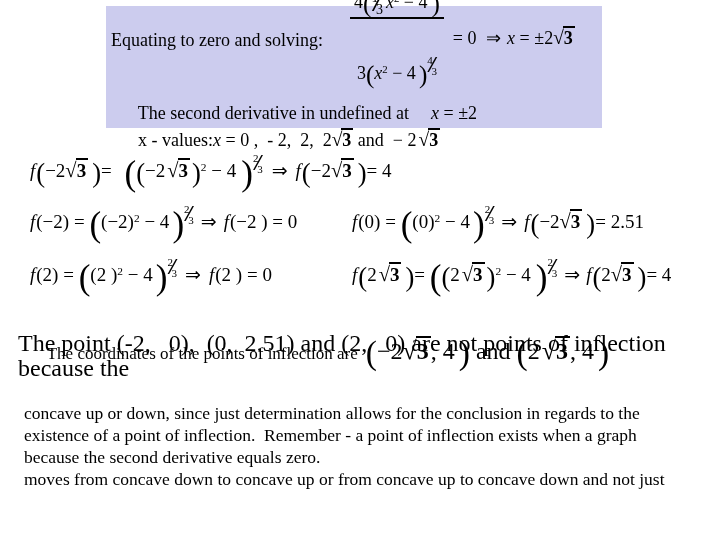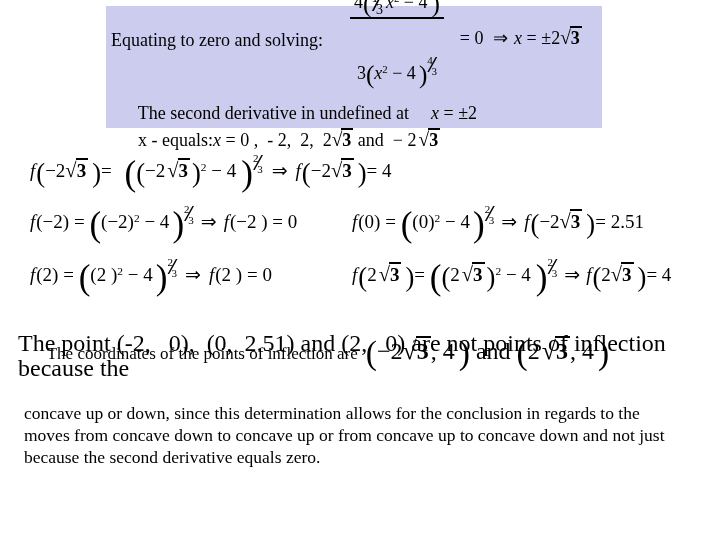--- a/index.html
+++ b/index.html
@@ -17,21 +17,21 @@
     font-size: 18px;
   }
   .hb-l1-label { position: absolute; left: 5px; top: 24px; white-space: pre; }
   .hb-frac-group {
     position: absolute; left: 244px; top: 2px;
     display: flex; align-items: center; height: 60px; white-space: pre;
   }
   .mfrac { display: inline-block; text-align: center; }
   .mfrac .num { display: block; border-bottom: 2px solid #000; padding: 0 4px 2px 4px; line-height: 1.25; }
   .mfrac .den { display: block; padding-top: 1px; line-height: 1.25; }
-  .frac-rhs { margin-left: 16px; }
+  .frac-rhs { margin-left: 9px; }
   .hb-l2 { position: absolute; left: 5px; top: 76px; white-space: pre; }
   .hb-l2 .hb-l2-math { margin-left: 22px; }
   .hb-l3 { position: absolute; left: 5px; top: 102px; white-space: pre; }
   .hb-l3 .hb-l3-math { }
 
   
   .mrow { position: absolute; font-size: 19px; white-space: pre; line-height: 44px; height: 44px; }
 
   
   .mi { font-style: italic; }
@@ -75,36 +75,37 @@
       <span class="mfrac">
         <span class="num"><span class="mt">4</span><span class="bp s1">(</span><span class="sfrac"><span class="tp">1</span><span class="sl">/</span><span class="bt">3</span></span><span class="msp" style="width: 3px;"></span><span class="mi">x</span><span class="msup">2</span><span class="mt"> − 4</span><span class="msp" style="width: 4px;"></span><span class="bp s1">)</span></span>
         <span class="den"><span class="mt">3</span><span class="bp s1">(</span><span class="mi">x</span><span class="msup">2</span><span class="mt"> − 4</span><span class="msp" style="width: 3px;"></span><span class="bp s1">)</span><span class="fexp"><span class="tp">4</span><span class="sl">/</span><span class="bt">3</span></span></span>
       </span>
       <span class="frac-rhs"><span class="mt">= 0 </span><span class="msp" style="width: 5px;"></span><span class="mt">⇒</span><span class="msp" style="width: 6px;"></span><span class="mi">x</span><span class="mt"> = ±2</span><span class="sqrt"><span class="sign">√</span><span class="rad">3</span></span></span>
     </div>
     <div class="hb-l2">
       <span>The second derivative in undefined at</span><span class="hb-l2-math"><span class="mi">x</span><span class="mt"> = ±2</span></span>
     </div>
     <div class="hb-l3">
-      <span>x - equals:</span><span class="hb-l3-math"><span class="mi">x</span><span class="mt"> = 0 ,  - 2,  2,  2</span><span class="sqrt"><span class="sign">√</span><span class="rad">3</span></span><span class="mt"> and  − 2</span><span class="msp" style="width: 2px;"></span><span class="sqrt"><span class="sign">√</span><span class="rad">3</span></span></span>
+      <span>x - values:</span><span class="hb-l3-math"><span class="mi">x</span><span class="mt"> = 0 ,  - 2,  2,  2</span><span class="sqrt"><span class="sign">√</span><span class="rad">3</span></span><span class="mt"> and  − 2</span><span class="msp" style="width: 2px;"></span><span class="sqrt"><span class="sign">√</span><span class="rad">3</span></span></span>
     </div>
   </div>
 
   <div class="mrow" style="left:30px; top:145px;"><span class="mi">f</span><span class="msp" style="width: 1px;"></span><span class="bp s1">(</span><span class="mt">−2</span><span class="sqrt"><span class="sign">√</span><span class="rad">3</span></span><span class="msp" style="width: 4px;"></span><span class="bp s1">)</span><span class="mt">= </span><span class="msp" style="width: 8px;"></span><span class="bp s2">(</span><span class="bp s1">(</span><span class="mt">−2</span><span class="msp" style="width: 2px;"></span><span class="sqrt"><span class="sign">√</span><span class="rad">3</span></span><span class="msp" style="width: 2px;"></span><span class="bp s1">)</span><span class="msup">2</span><span class="mt"> − 4</span><span class="msp" style="width: 5px;"></span><span class="bp s2">)</span><span class="fexp"><span class="tp">2</span><span class="sl">/</span><span class="bt">3</span></span><span class="msp" style="width: 9px;"></span><span class="mt">⇒</span><span class="msp" style="width: 8px;"></span><span class="mi">f</span><span class="msp" style="width: 1px;"></span><span class="bp s1">(</span><span class="mt">−2</span><span class="sqrt"><span class="sign">√</span><span class="rad">3</span></span><span class="msp" style="width: 4px;"></span><span class="bp s1">)</span><span class="mt">= 4</span></div>
   <div class="mrow" style="left:30px; top:196px;"><span class="mi">f</span><span class="msp" style="width: 1px;"></span><span class="mt">(−2) = </span><span class="bp s2">(</span><span class="mt">(−2)</span><span class="msup">2</span><span class="mt"> − 4</span><span class="msp" style="width: 3px;"></span><span class="bp s2">)</span><span class="fexp"><span class="tp">2</span><span class="sl">/</span><span class="bt">3</span></span><span class="msp" style="width: 7px;"></span><span class="mt">⇒</span><span class="msp" style="width: 7px;"></span><span class="mi">f</span><span class="msp" style="width: 1px;"></span><span class="mt">(−2 ) = 0</span></div>
   <div class="mrow" style="left:352px; top:196px;"><span class="mi">f</span><span class="msp" style="width: 1px;"></span><span class="mt">(0) = </span><span class="bp s2">(</span><span class="mt">(0)</span><span class="msup">2</span><span class="mt"> − 4</span><span class="msp" style="width: 3px;"></span><span class="bp s2">)</span><span class="fexp"><span class="tp">2</span><span class="sl">/</span><span class="bt">3</span></span><span class="msp" style="width: 7px;"></span><span class="mt">⇒</span><span class="msp" style="width: 7px;"></span><span class="mi">f</span><span class="msp" style="width: 1px;"></span><span class="bp s1">(</span><span class="mt">−2</span><span class="sqrt"><span class="sign">√</span><span class="rad">3</span></span><span class="msp" style="width: 4px;"></span><span class="bp s1">)</span><span class="mt">= 2.51</span></div>
   <div class="mrow" style="left:30px; top:249px;"><span class="mi">f</span><span class="msp" style="width: 1px;"></span><span class="mt">(2) = </span><span class="bp s2">(</span><span class="mt">(2 )</span><span class="msup">2</span><span class="mt"> − 4</span><span class="msp" style="width: 3px;"></span><span class="bp s2">)</span><span class="fexp"><span class="tp">2</span><span class="sl">/</span><span class="bt">3</span></span><span class="msp" style="width: 8px;"></span><span class="mt">⇒</span><span class="msp" style="width: 8px;"></span><span class="mi">f</span><span class="msp" style="width: 1px;"></span><span class="mt">(2 ) = 0</span></div>
   <div class="mrow" style="left:352px; top:249px;"><span class="mi">f</span><span class="msp" style="width: 1px;"></span><span class="bp s1">(</span><span class="mt">2</span><span class="msp" style="width: 2px;"></span><span class="sqrt"><span class="sign">√</span><span class="rad">3</span></span><span class="msp" style="width: 4px;"></span><span class="bp s1">)</span><span class="mt">= </span><span class="bp s2">(</span><span class="bp s1">(</span><span class="mt">2</span><span class="msp" style="width: 2px;"></span><span class="sqrt"><span class="sign">√</span><span class="rad">3</span></span><span class="msp" style="width: 2px;"></span><span class="bp s1">)</span><span class="msup">2</span><span class="mt"> − 4</span><span class="msp" style="width: 5px;"></span><span class="bp s2">)</span><span class="fexp"><span class="tp">2</span><span class="sl">/</span><span class="bt">3</span></span><span class="msp" style="width: 7px;"></span><span class="mt">⇒</span><span class="msp" style="width: 6px;"></span><span class="mi">f</span><span class="msp" style="width: 1px;"></span><span class="bp s1">(</span><span class="mt">2</span><span class="sqrt"><span class="sign">√</span><span class="rad">3</span></span><span class="msp" style="width: 4px;"></span><span class="bp s1">)</span><span class="mt">= 4</span></div>
 
   <div class="coords">
     <span>The coordinates of the points of inflection are</span><span class="coords-math"><span class="bp s1">(</span><span class="mt">−2</span><span class="sqrt"><span class="sign">√</span><span class="rad">3</span></span><span class="mt">, 4</span><span class="msp" style="width: 4px;"></span><span class="bp s1">)</span><span class="mt"> and </span><span class="bp s1">(</span><span class="mt">2</span><span class="msp" style="width: 2px;"></span><span class="sqrt"><span class="sign">√</span><span class="rad">3</span></span><span class="mt">, 4</span><span class="msp" style="width: 4px;"></span><span class="bp s1">)</span></span>
   </div>
 
   <div class="para para-points">
       <div class="tline">The point (-2,   0),  (0,  2.51) and (2,   0) are not points of inflection because the</div>
     </div>
   <div class="para para-summary">
-      <div class="tline">concave up or down, since this determination allows for the conclusion in regards to the</div>
+      <div class="tline">concave up or down, since just determination allows for the conclusion in regards to the</div>
+      <div class="tline">existence of a point of inflection.  Remember - a point of inflection exists when a graph</div>
+      <div class="tline">because the second derivative equals zero.</div>
       <div class="tline">moves from concave down to concave up or from concave up to concave down and not just</div>
-      <div class="tline">because the second derivative equals zero.</div>
     </div>
 
 </div>
 
 </body></html>

